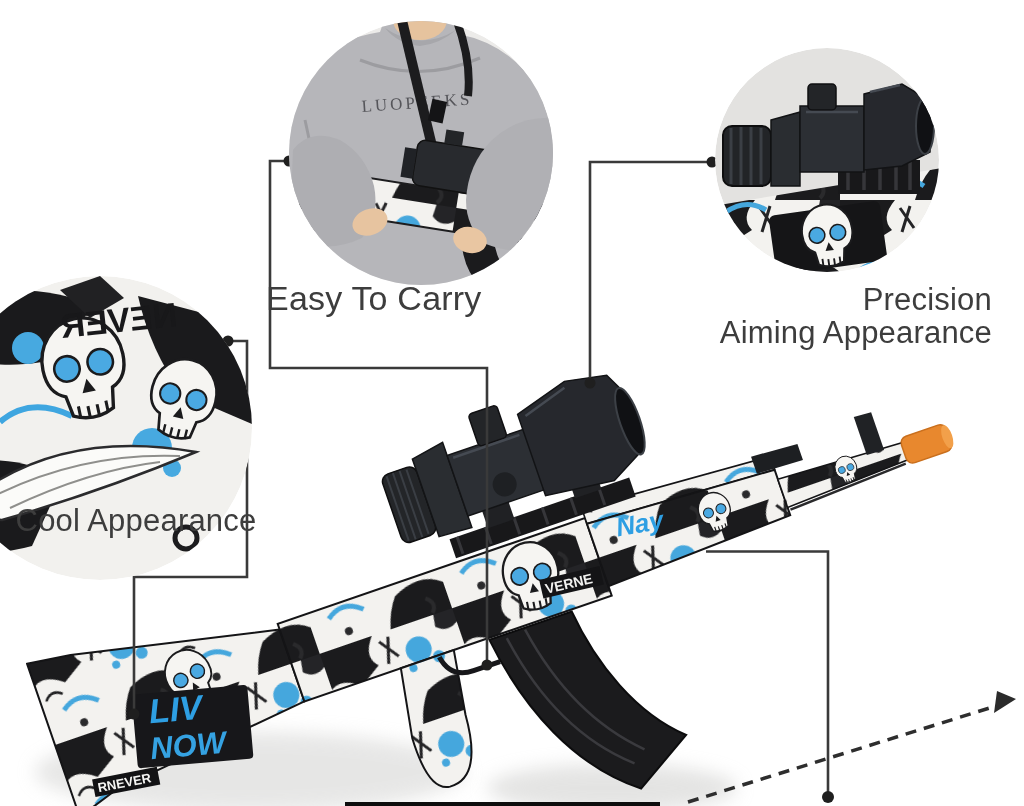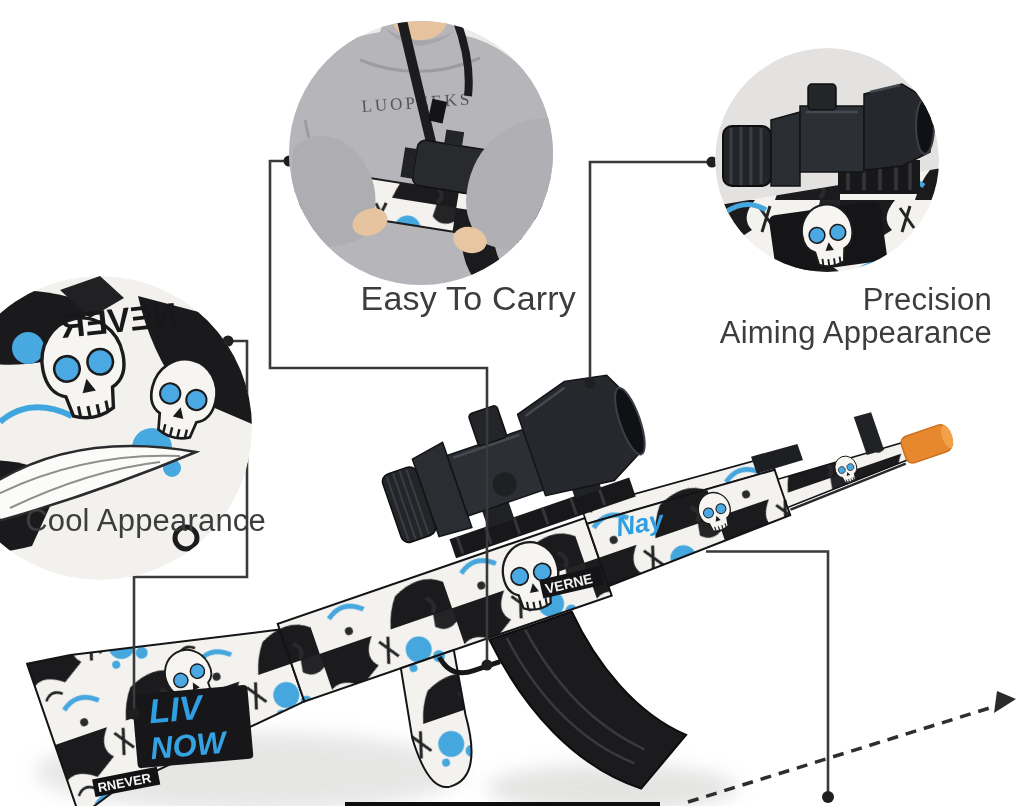--- a/index.html
+++ b/index.html
@@ -1,22 +1,22 @@
 <!DOCTYPE html>
 <html><head>
 <meta charset="utf-8">
 <style>
   html,body{margin:0;padding:0;background:#fff;}
   .stage{position:relative;width:1024px;height:806px;background:#ffffff;overflow:hidden;
          font-family:"Liberation Sans",sans-serif;}
   .stage svg{position:absolute;left:0;top:0;}
   .callout-label{position:absolute;color:#3d3d3d;letter-spacing:.2px;}
-  .lbl-carry{left:266px;top:279px;width:310px;font-size:34px;text-align:right;}
+  .lbl-carry{left:266px;top:279px;width:310px;font-size:34px;text-align:left;}
   .lbl-precision{left:672px;top:284px;width:320px;font-size:31px;text-align:right;line-height:1.06;}
-  .lbl-cool{left:6px;top:503px;width:260px;font-size:31px;text-align:right;}
+  .lbl-cool{left:6px;top:503px;width:260px;font-size:31px;text-align:center;}
   .svg-label{font-family:"Liberation Sans",sans-serif;}
   .serif{font-family:"Liberation Serif",serif;}
 </style>
 </head>
 <body>
 
 <div class="stage">
 
 <svg width="1024" height="806" viewBox="0 0 1024 806">
   <defs>

